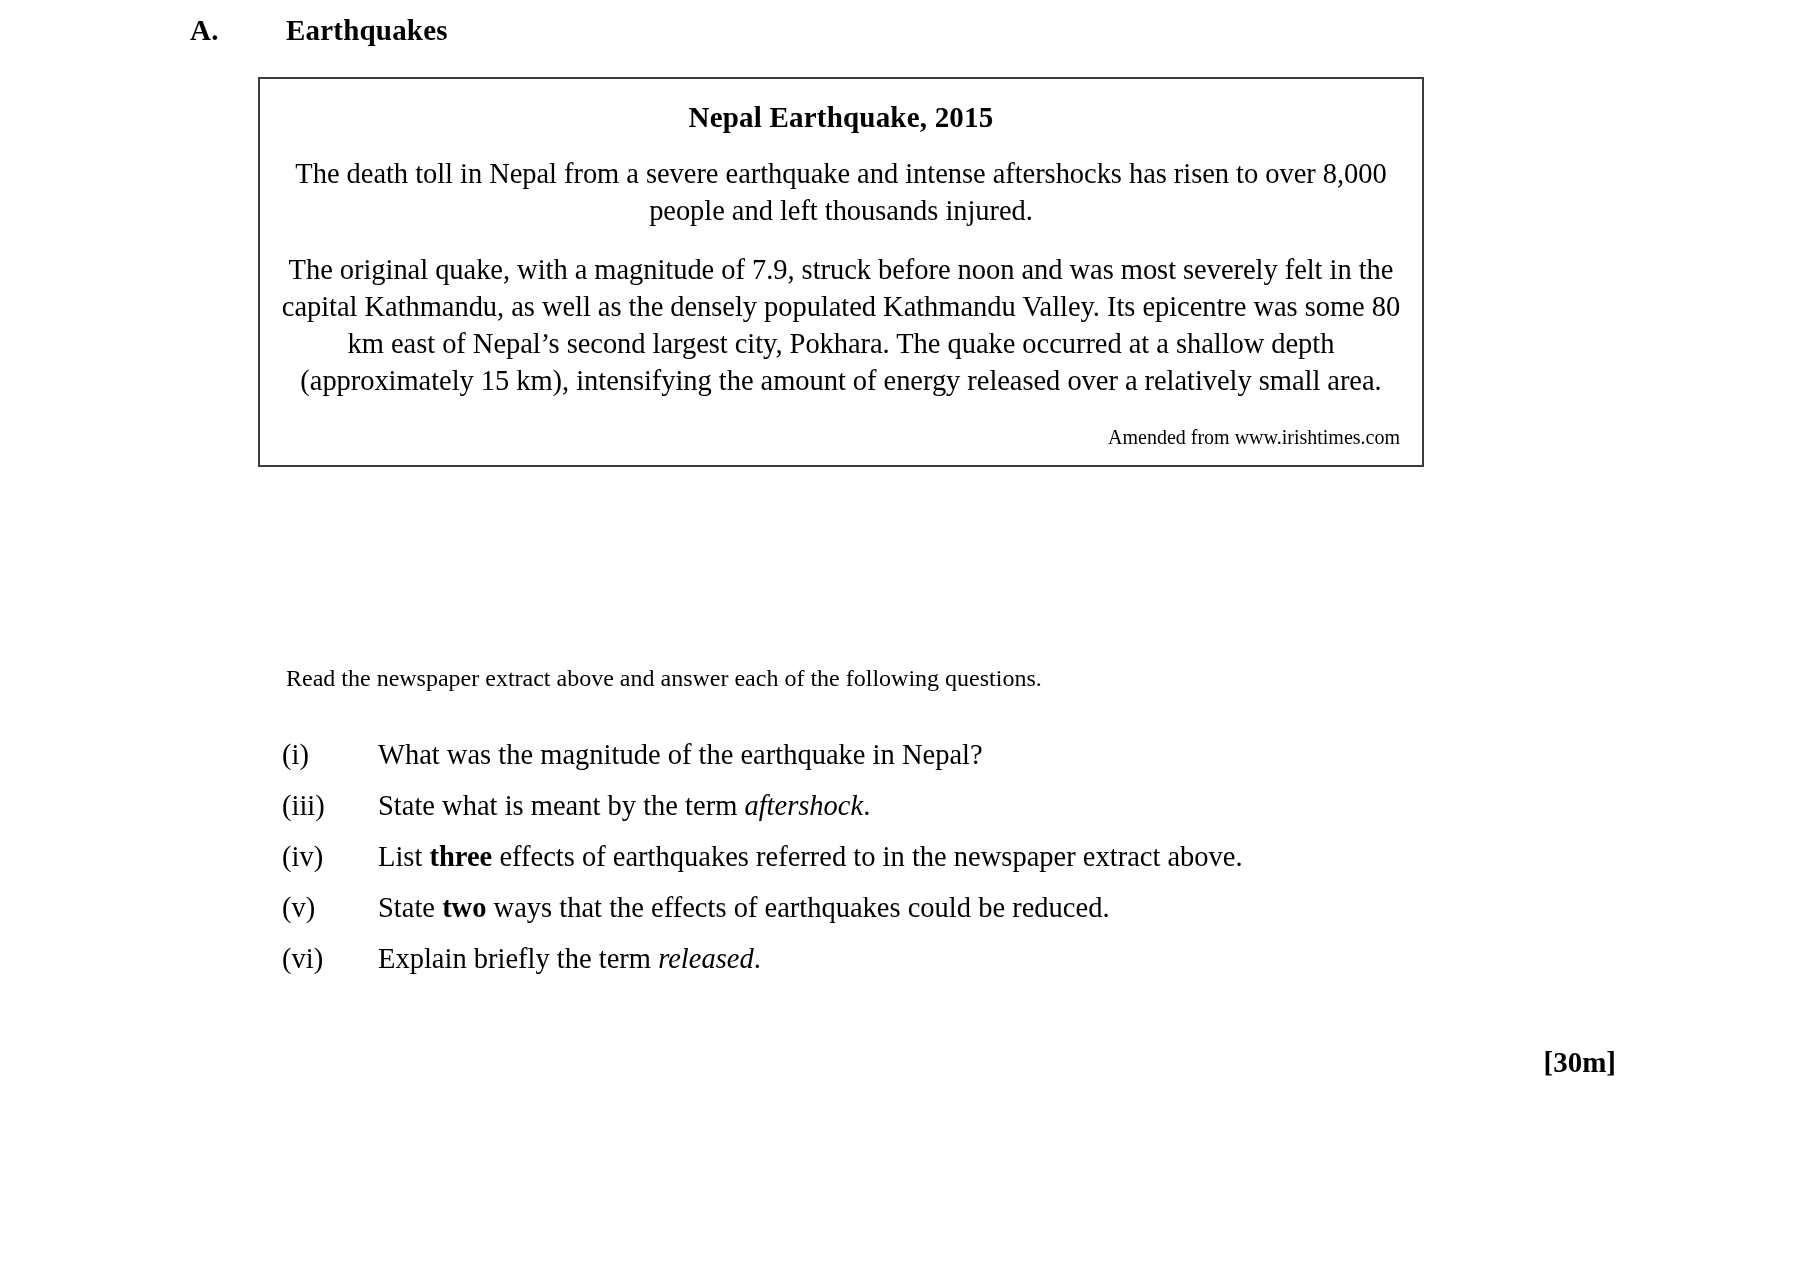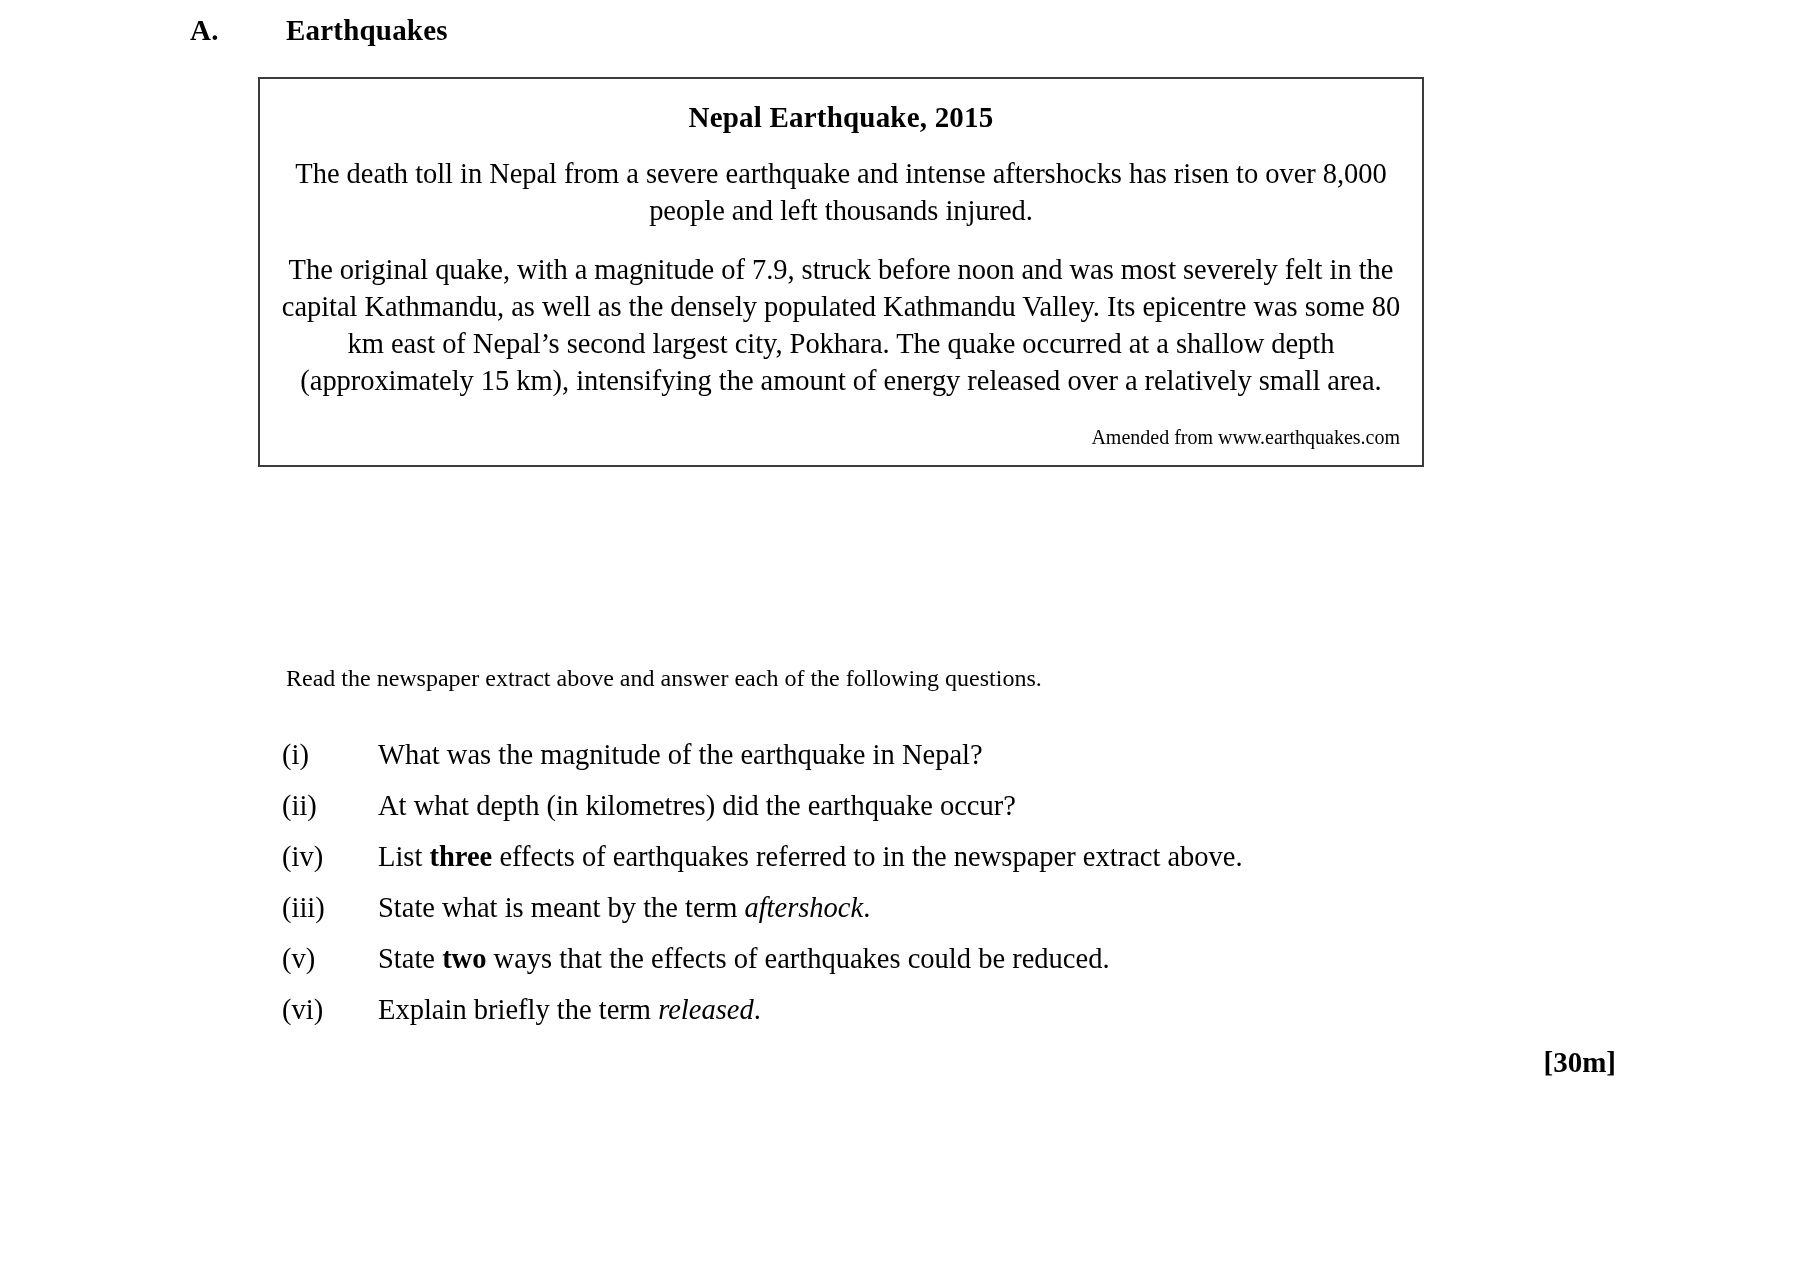--- a/index.html
+++ b/index.html
@@ -127,41 +127,37 @@
 <div class="page">
 
   <div class="section-heading">
     <span class="sec-letter">A.</span><span>Earthquakes</span>
   </div>
 
   <div class="extract-box">
     <div class="extract-title">Nepal Earthquake, 2015</div>
     <p class="extract-para">The death toll in Nepal from a severe earthquake and intense aftershocks has risen to over 8,000 people and left thousands injured.</p>
     <p class="extract-para">The original quake, with a magnitude of 7.9, struck before noon and was most severely felt in the capital Kathmandu, as well as the densely populated Kathmandu Valley. Its epicentre was some 80 km east of Nepal’s second largest city, Pokhara.  The quake occurred at a shallow depth (approximately 15 km), intensifying the amount of energy released over a relatively small area.</p>
-    <div class="extract-source">Amended from www.earthquakes.com</div>
+    <div class="extract-source">Amended from www.irishtimes.com</div>
   </div>
 
   <div class="instruction">Read the newspaper extract above and answer each of the following questions.</div>
 
   <div class="questions">
     <div class="question-row">
       <span class="q-num">(i)</span>
       <span class="q-text">What was the magnitude of the earthquake in Nepal?</span>
     </div>
     <div class="question-row">
-      <span class="q-num">(ii)</span>
-      <span class="q-text">At what depth (in kilometres) did the earthquake occur?</span>
+      <span class="q-num">(iii)</span>
+      <span class="q-text">State what is meant by the term <i>aftershock</i>.</span>
     </div>
     <div class="question-row">
       <span class="q-num">(iv)</span>
       <span class="q-text">List <b>three</b> effects of earthquakes referred to in the newspaper extract above.</span>
-    </div>
-    <div class="question-row">
-      <span class="q-num">(iii)</span>
-      <span class="q-text">State what is meant by the term <i>aftershock</i>.</span>
     </div>
     <div class="question-row">
       <span class="q-num">(v)</span>
       <span class="q-text">State <b>two</b> ways that the effects of earthquakes could be reduced.</span>
     </div>
     <div class="question-row">
       <span class="q-num">(vi)</span>
       <span class="q-text">Explain briefly the term <i>released</i>.</span>
     </div>
   </div>

